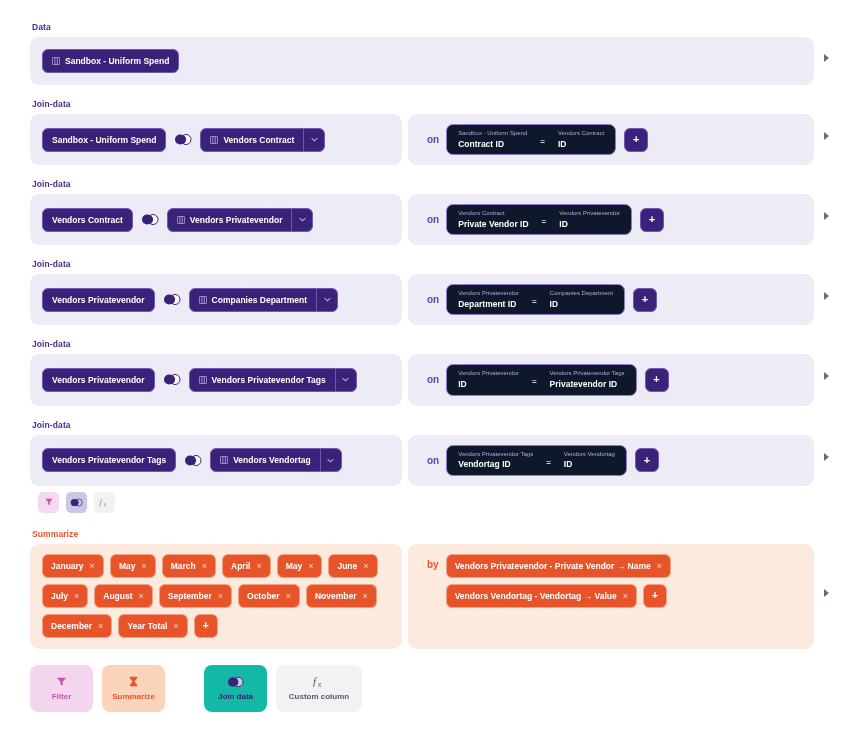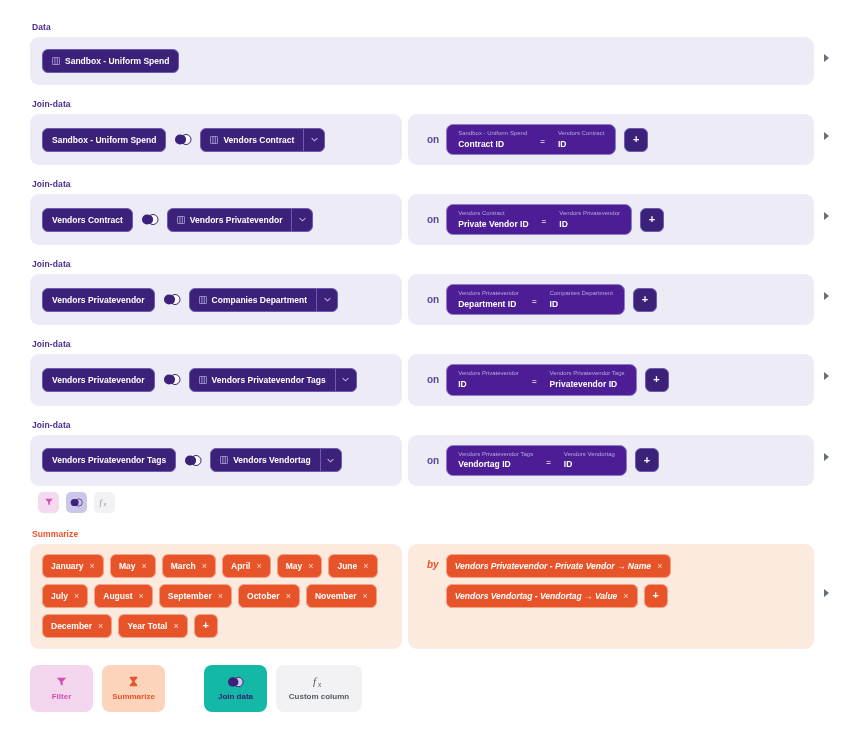--- a/index.html
+++ b/index.html
@@ -90,21 +90,21 @@
   }
   .venn{
     display:inline-flex;align-items:center;justify-content:center;
     margin:0 8px;
   }
   .tbl-ico{display:inline-flex;align-items:center;}
 
   
   .cond{
     display:inline-flex;align-items:center;
-    background:#4c1d95;border:1.5px solid #8d7ecb;border-radius:7px;
+    background:#0f172a;border:1.5px solid #8d7ecb;border-radius:7px;
     padding:5px 11px;gap:9px;
   }
   .cond-col{display:flex;flex-direction:column;gap:1px;min-width:0;}
   .cond-top{font-size:6px;color:#b6a9e2;font-weight:normal;white-space:nowrap;line-height:1.25;}
   .cond-bot{font-size:8.5px;color:#ffffff;font-weight:bold;white-space:nowrap;line-height:1.25;}
   .cond-eq{font-size:8px;color:#cfc6ea;font-weight:bold;padding:0 4px;align-self:center;margin-top:4px;}
   .plus-btn{
     display:inline-flex;align-items:center;justify-content:center;
     width:22px;height:22px;margin-left:8px;
     background:#3b2178;border:1.5px solid #6c5bb5;border-radius:6px;
@@ -124,21 +124,21 @@
   
   .opill{
     display:inline-flex;align-items:center;gap:6px;
     background:#e8542a;color:#fff;border:1.5px solid #f3a183;
     border-radius:6px;font-size:8.5px;font-weight:bold;
     padding:6px 8px;white-space:nowrap;margin:0 6px 6px 0;
   }
   .opill .x{font-size:9px;color:#ffd9c9;font-weight:normal;}
   .sum-left{display:flex;flex-wrap:wrap;align-content:flex-start;}
   .summarize-split .half.left{width:372px;flex:0 0 372px;align-items:flex-start;padding:10px 12px 5px;}
-  .summarize-split .half.right{display:block;padding:10px 12px 5px;font-style:italic;}
+  .summarize-split .half.right{display:block;padding:10px 12px 5px;}
   .oplus{
     display:inline-flex;align-items:center;justify-content:center;
     width:22px;height:22px;background:#e8542a;border:1.5px solid #f3a183;
     border-radius:6px;color:#fff;font-size:11px;font-weight:bold;
     line-height:1;margin:0 0 6px 0;vertical-align:top;
   }
 
   
   .toolbar{display:flex;gap:9px;margin-top:16px;}
   .tool{

